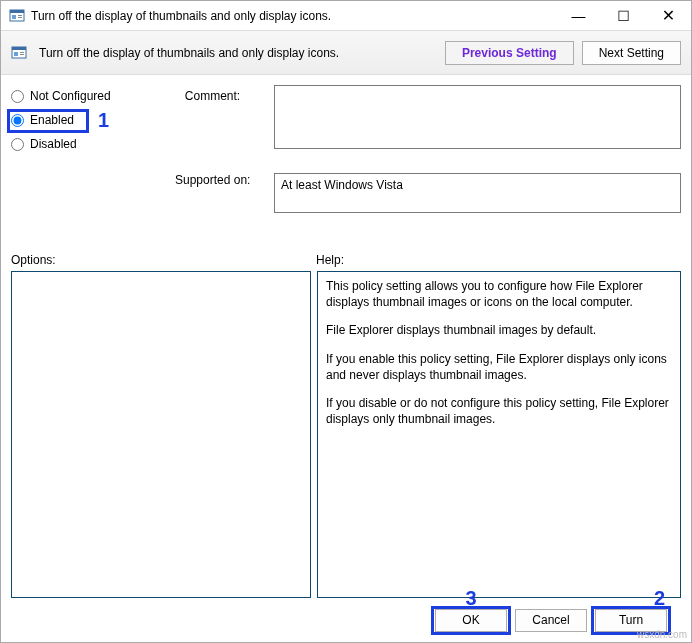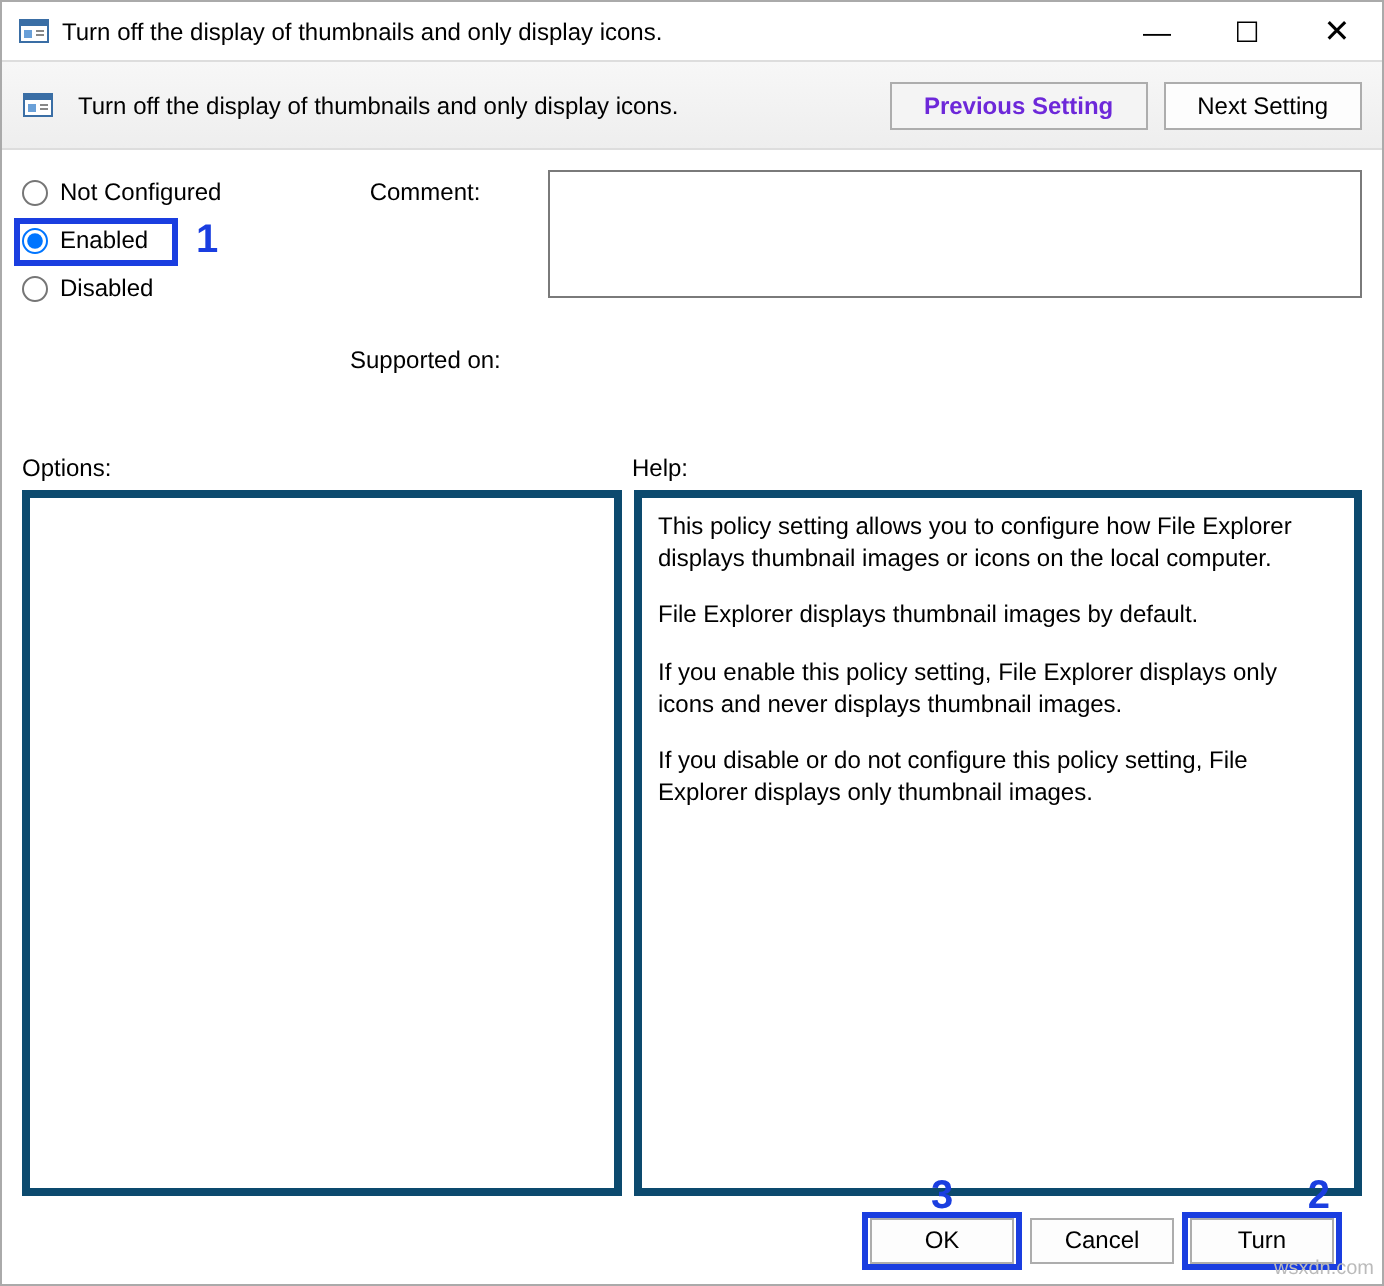--- a/index.html
+++ b/index.html
@@ -28,21 +28,21 @@
   
   .lbl-comment { grid-column: 2; grid-row: 1; padding-top: 4px; text-align: center; }
   .comment-box { grid-column: 3; grid-row: 1; height: 64px; border: 1px solid #7a7a7a; resize: none; background: #fff; padding: 2px 4px; }
   .lbl-supported { grid-column: 2; grid-row: 2; text-align: left; white-space: nowrap;}
   .supported-box { grid-column: 3; grid-row: 2; height: 40px; border: 1px solid #7a7a7a; resize: none; background: #fff; padding: 4px 6px; overflow-y: scroll;}
   
   .mid-labels { display: flex; margin-top: 16px; align-items: center; }
   .mid-labels > div:first-child { width: 305px; }
   
   .panes { flex: 1; display: flex; gap: 6px; margin-top: 4px; min-height: 0;}
-  .pane { flex: 1; border: 4px solid #0c4a6e; background: #fff; padding: 6px 8px; overflow: auto; line-height: 1.35;}
+  .pane { flex: 1; border: 1px solid #0c4a6e; background: #fff; padding: 6px 8px; overflow: auto; line-height: 1.35;}
   .pane.left { max-width: 300px;}
   .help-para { margin-bottom: 12px; }
   
   .footer { height: 44px; display: flex; align-items: center; justify-content: flex-end; gap: 8px; padding: 0 14px; position:relative;}
   .dlg-btn { width: 72px; height: 23px; border: 1px solid #adadad; background: #fdfdfd; cursor: default; }
   .hl-box { position: relative; display: inline-flex; }
   .hl-box::before { content: ""; position: absolute; left: -4px; top: -3px; right: -4px; bottom: -3px; border: 3px solid #1a3ee0; }
   .callout { position: absolute; top: -22px; color: #1a3ee0; font-weight: bold; font-size: 20px; }
   .callout.c3 { left: 50%; transform: translateX(-50%);}
   .callout.c2 { right: 2px; }
@@ -99,20 +99,21 @@
         <label class="radio-row">
           <input type="radio" name="st" style="">
           <span>Disabled</span>
         </label>
       </div>
 
       <div class="lbl-comment">Comment:</div>
       <textarea class="comment-box" style=""></textarea>
 
       <div class="lbl-supported">Supported on:</div>
+      <textarea class="supported-box" readonly="" style="">At least Windows Vista</textarea>
     </div>
 
     <div class="mid-labels">
       <div>Options:</div>
       <div>Help:</div>
     </div>
 
     <div class="panes">
       <div class="pane left"></div>
       <div class="pane">

